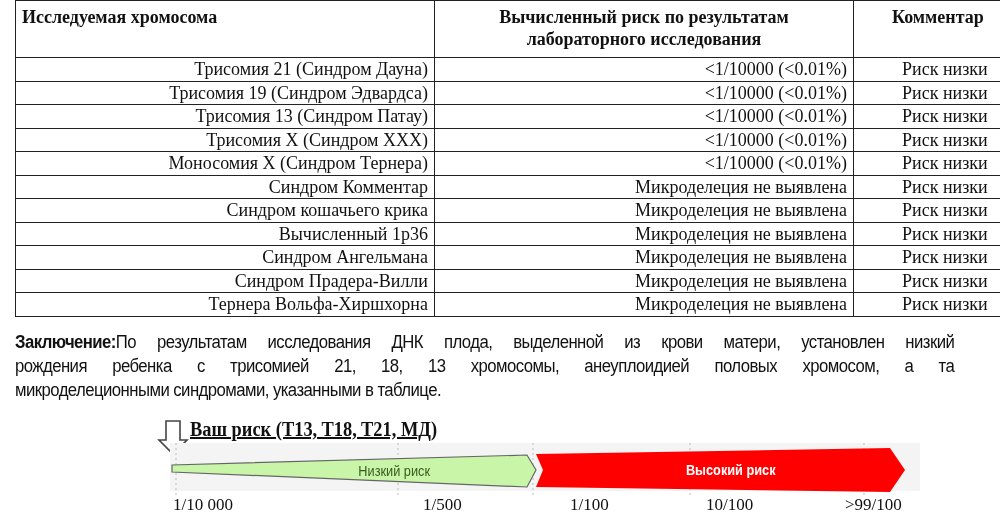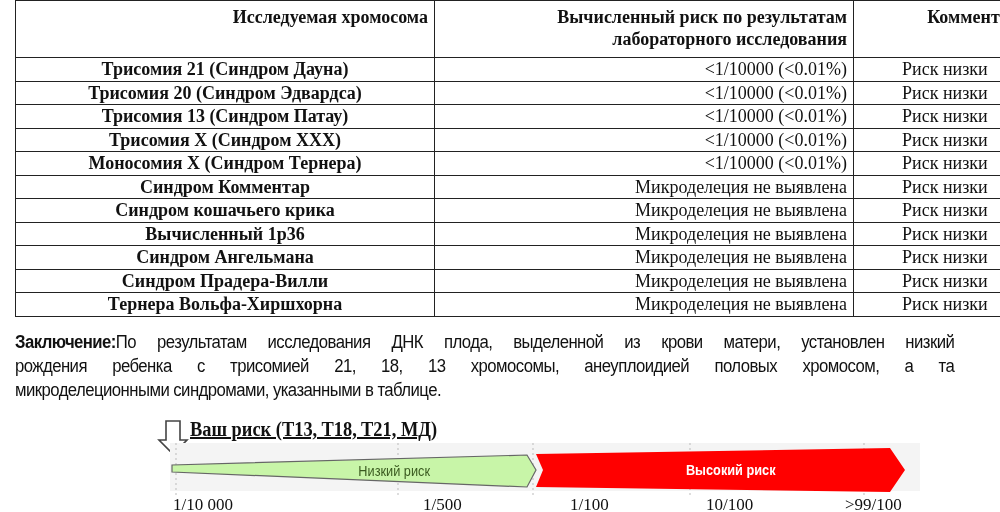--- a/index.html
+++ b/index.html
@@ -4,24 +4,24 @@
 <style>
   html, body { margin: 0; padding: 0; background: #ffffff; }
   body { width: 1000px; height: 512px; overflow: hidden; position: relative;
          font-family: "Liberation Serif", serif; color: #111; }
   .tbl { position: absolute; left: 15px; top: 0; border-collapse: collapse; table-layout: fixed; width: 1010px; }
   .tbl td, .tbl th { border: 1.5px solid #222; padding: 0 6px; font-size: 18px; line-height: 22px; height: 22.5px; white-space: nowrap; overflow: hidden; }
   .tbl th { font-weight: bold; height: 51px; vertical-align: top; padding-top: 5px; line-height: 22px; }
   .tbl th.c1 { text-align: left; }
   .tbl th.c2 { text-align: center; }
   .tbl th.c3 { text-align: left; padding-left: 38px; }
-  .tbl td.c1 { font-weight: bold; text-align: center; }
+  .tbl td.c1 { font-weight: normal; text-align: right; }
   .tbl td.c2 { text-align: right; }
   .tbl td.c3 { text-align: left; padding-left: 48px; }
-  .tbl tr:first-child th { border-top: 1.5px solid #222; text-align: right; }
+  .tbl tr:first-child th { border-top: 1.5px solid #222; }
   .conclusion { position: absolute; left: 15px; top: 330px; width: 1010px; font-size: 18px; line-height: 24px; text-align: justify; font-family: "Liberation Sans", sans-serif; letter-spacing: -0.6px; transform: scaleX(0.93); transform-origin: left top; }
   .conclusion .lbl { font-weight: bold; }
   .conclusion .line { display: block; white-space: nowrap; text-align-last: justify; }
   .conclusion .line.last { text-align-last: left; }
   .risk-title { position: absolute; left: 190px; top: 418px; font-size: 20px; font-weight: bold; text-decoration: underline; font-family: "Liberation Serif", serif; transform: scaleX(0.92); transform-origin: left top; }
   .arrow { position: absolute; left: 157px; top: 420px; }
   .bar-bg { position: absolute; left: 170px; top: 443px; width: 750px; height: 48px; background: #f4f4f4; }
   .scale { position: absolute; top: 495px; font-size: 17px; font-family: "Liberation Serif", serif; }
   .bar-label { position: absolute; font-family: "Liberation Sans", sans-serif; font-size: 15px; transform: scaleX(0.85); }
 </style>
@@ -44,21 +44,21 @@
     <th class="c3">Комментар</th>
   </tr>
   </tbody>
     <tbody id="rows">
       <tr>
         <td class="c1">Трисомия 21 (Синдром Дауна)</td>
         <td class="c2">&lt;1/10000 (&lt;0.01%)</td>
         <td class="c3">Риск низки</td>
       </tr>
       <tr>
-        <td class="c1">Трисомия 20 (Синдром Эдвардса)</td>
+        <td class="c1">Трисомия 19 (Синдром Эдвардса)</td>
         <td class="c2">&lt;1/10000 (&lt;0.01%)</td>
         <td class="c3">Риск низки</td>
       </tr>
       <tr>
         <td class="c1">Трисомия 13 (Синдром Патау)</td>
         <td class="c2">&lt;1/10000 (&lt;0.01%)</td>
         <td class="c3">Риск низки</td>
       </tr>
       <tr>
         <td class="c1">Трисомия X (Синдром XXX)</td>

